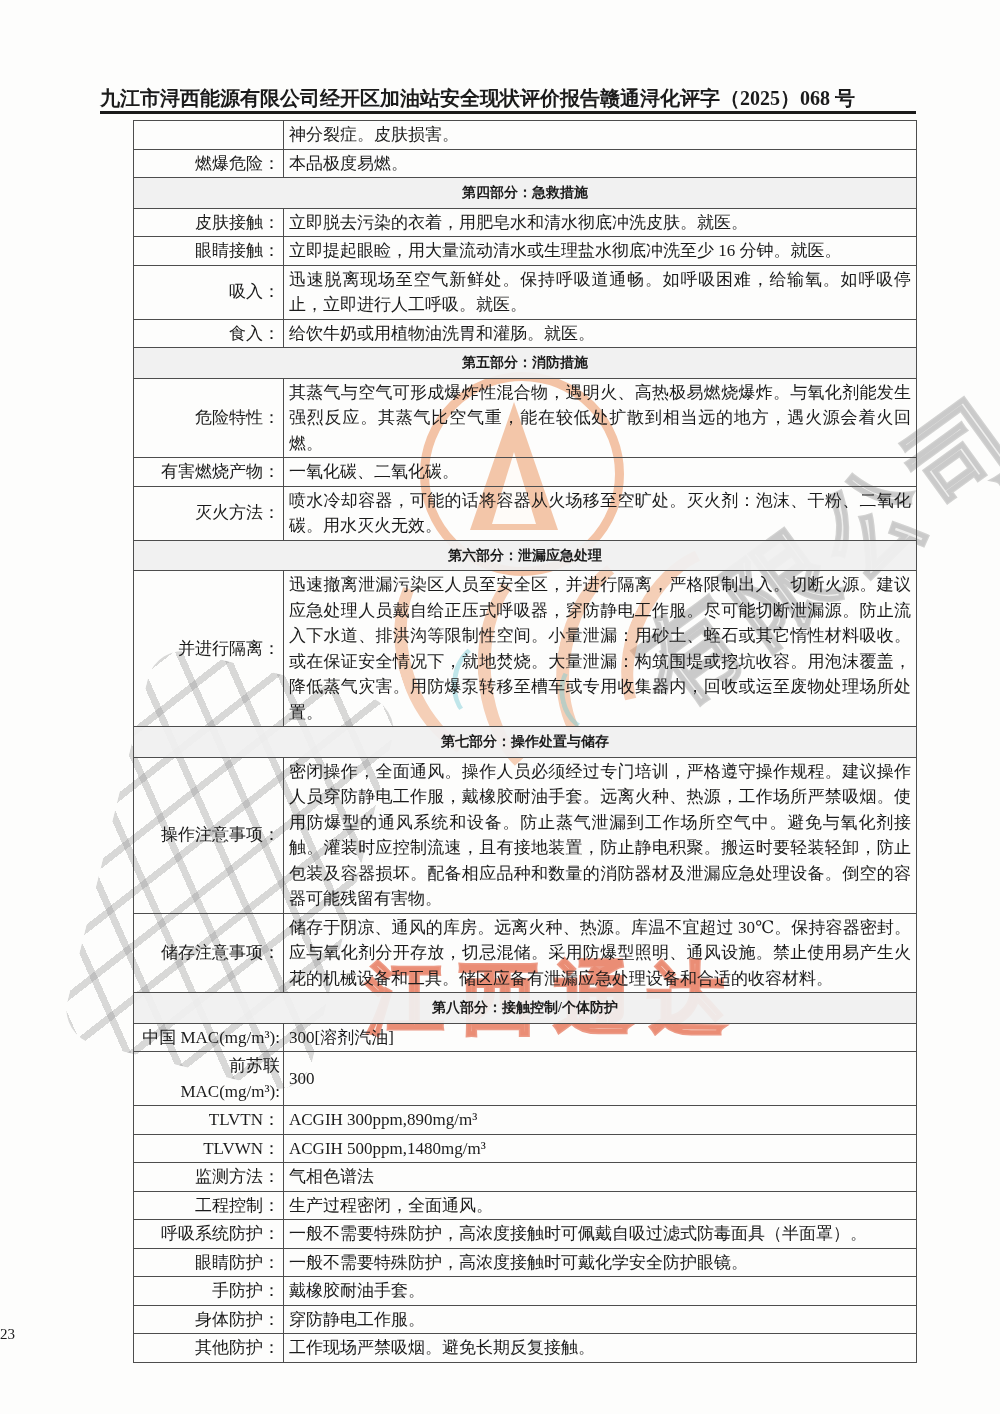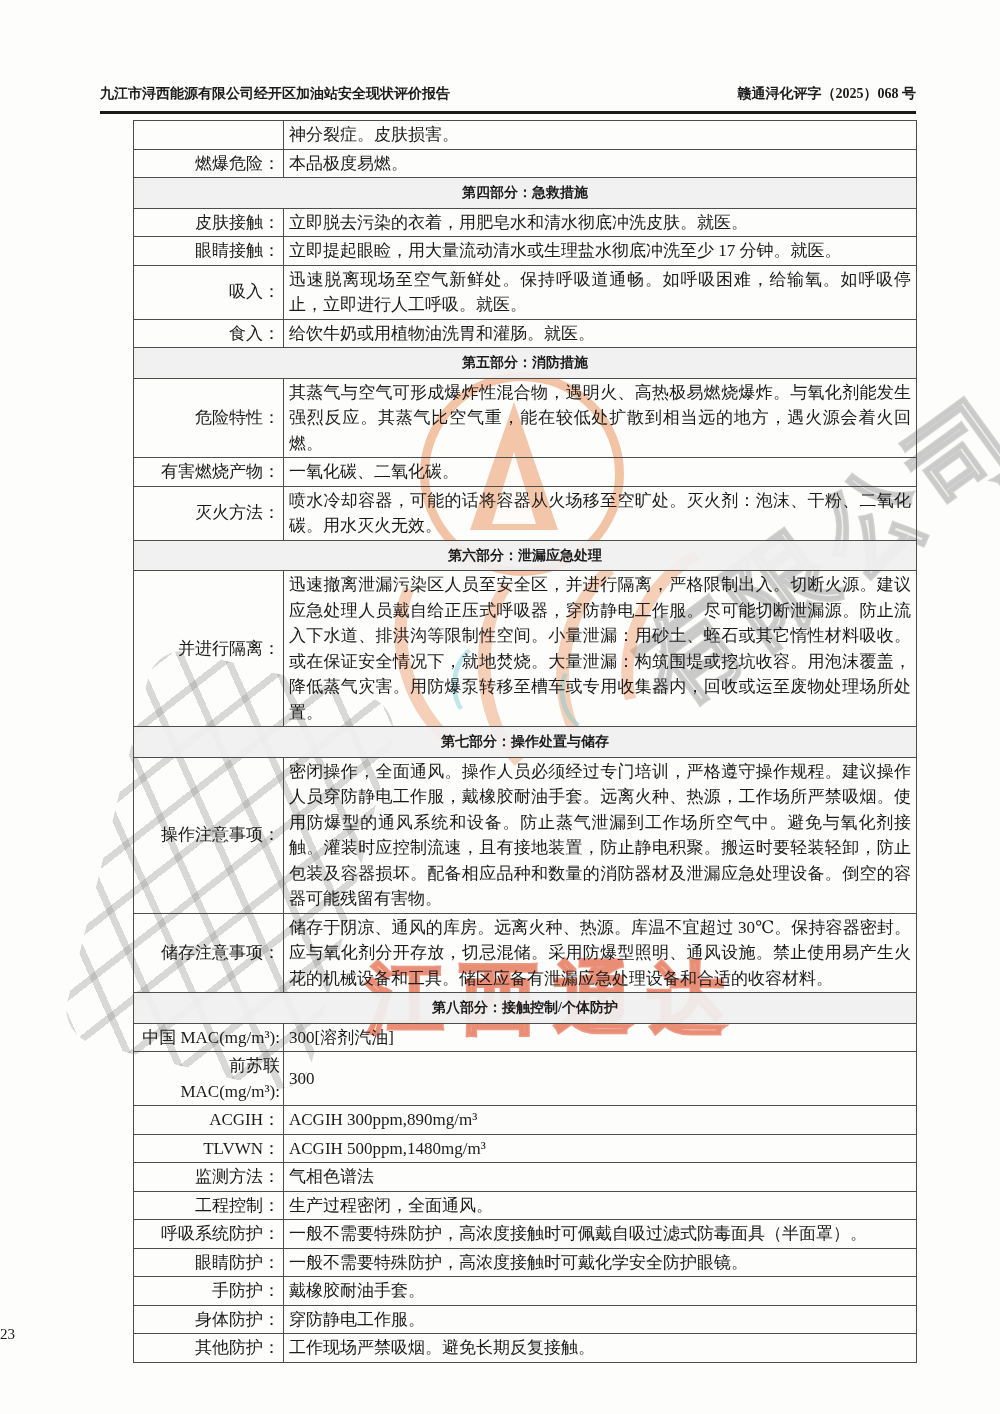--- a/index.html
+++ b/index.html
@@ -8,22 +8,22 @@
     width:1000px; height:1414px;
     margin:0 auto;
     background:#fdfdfc;
     font-family:"Liberation Serif","DejaVu Serif",serif;
     color:#1b1b1b;
     overflow:hidden;
   }
   
   .page-header {
     position:absolute; left:100px; right:84px; top:85px;
-    display:flex; justify-content:space-between; align-items:baseline;
-    font-weight:bold; font-size:14px; white-space:nowrap;
+    display:flex; align-items:baseline;
+    font-weight:bold; font-size:20px; white-space:nowrap;
   }
   .header-rule {
     position:absolute; left:100px; right:84px; top:111px;
     border-top:3px solid #1a1a1a; height:0;
   }
   
   .watermark { position:absolute; inset:0; z-index:0; pointer-events:none; }
   .wm { position:absolute; }
   .wm-ring {
     left:420px; top:372px; width:186px; height:186px;
@@ -147,21 +147,21 @@
           </tr>
           <tr>
             <td colspan="2" class="section-cell">第四部分：急救措施</td>
           </tr>
           <tr>
             <th class="label-cell">皮肤接触：</th>
             <td class="content-cell">立即脱去污染的衣着，用肥皂水和清水彻底冲洗皮肤。就医。</td>
           </tr>
           <tr>
             <th class="label-cell">眼睛接触：</th>
-            <td class="content-cell">立即提起眼睑，用大量流动清水或生理盐水彻底冲洗至少 17 分钟。就医。</td>
+            <td class="content-cell">立即提起眼睑，用大量流动清水或生理盐水彻底冲洗至少 16 分钟。就医。</td>
           </tr>
           <tr>
             <th class="label-cell">吸入：</th>
             <td class="content-cell">迅速脱离现场至空气新鲜处。保持呼吸道通畅。如呼吸困难，给输氧。如呼吸停止，立即进行人工呼吸。就医。</td>
           </tr>
           <tr>
             <th class="label-cell">食入：</th>
             <td class="content-cell">给饮牛奶或用植物油洗胃和灌肠。就医。</td>
           </tr>
           <tr>
@@ -202,21 +202,21 @@
           </tr>
           <tr>
             <th class="label-cell">中国 MAC(mg/m³):</th>
             <td class="content-cell">300[溶剂汽油]</td>
           </tr>
           <tr>
             <th class="label-cell">前苏联 MAC(mg/m³):</th>
             <td class="content-cell">300</td>
           </tr>
           <tr>
-            <th class="label-cell">ACGIH：</th>
+            <th class="label-cell">TLVTN：</th>
             <td class="content-cell">ACGIH 300ppm,890mg/m³</td>
           </tr>
           <tr>
             <th class="label-cell">TLVWN：</th>
             <td class="content-cell">ACGIH 500ppm,1480mg/m³</td>
           </tr>
           <tr>
             <th class="label-cell">监测方法：</th>
             <td class="content-cell">气相色谱法</td>
           </tr>

